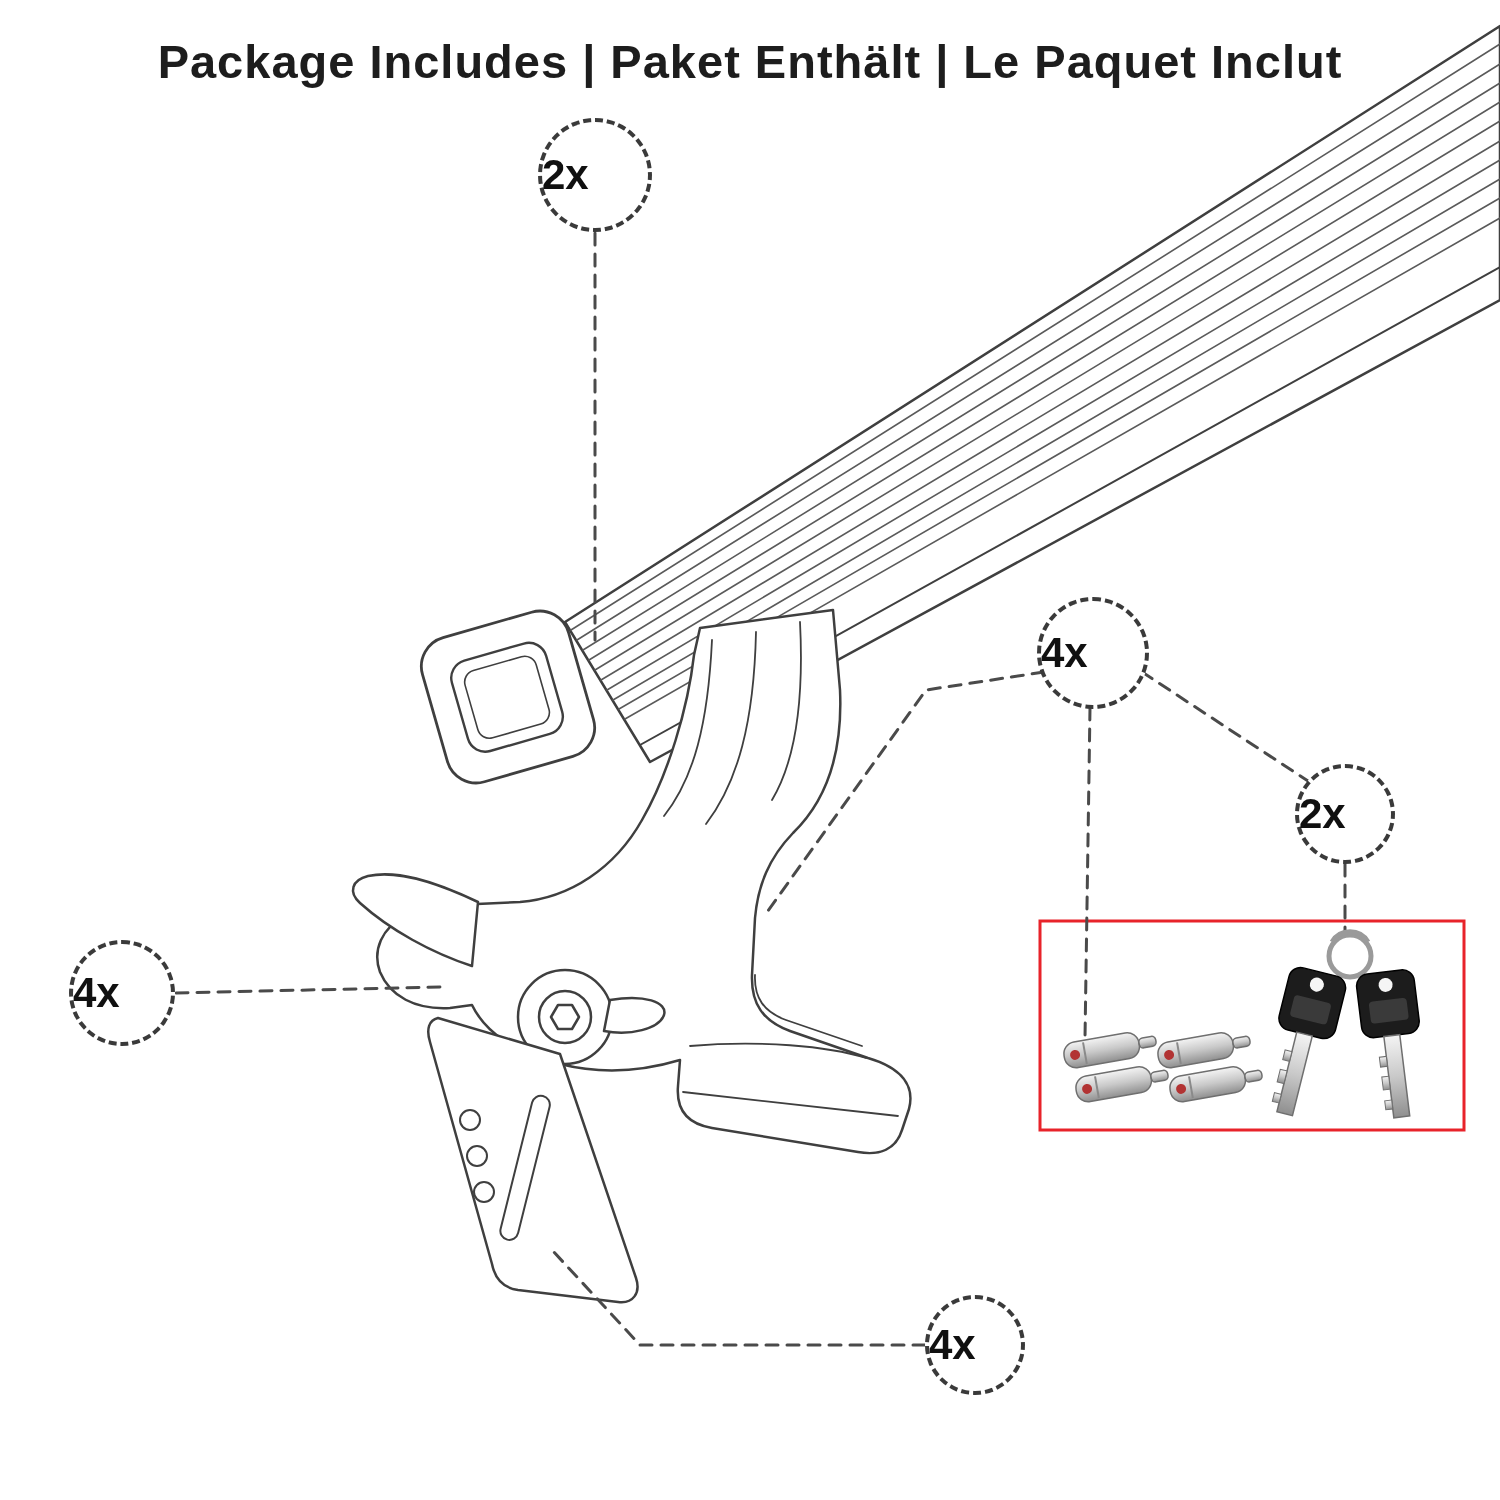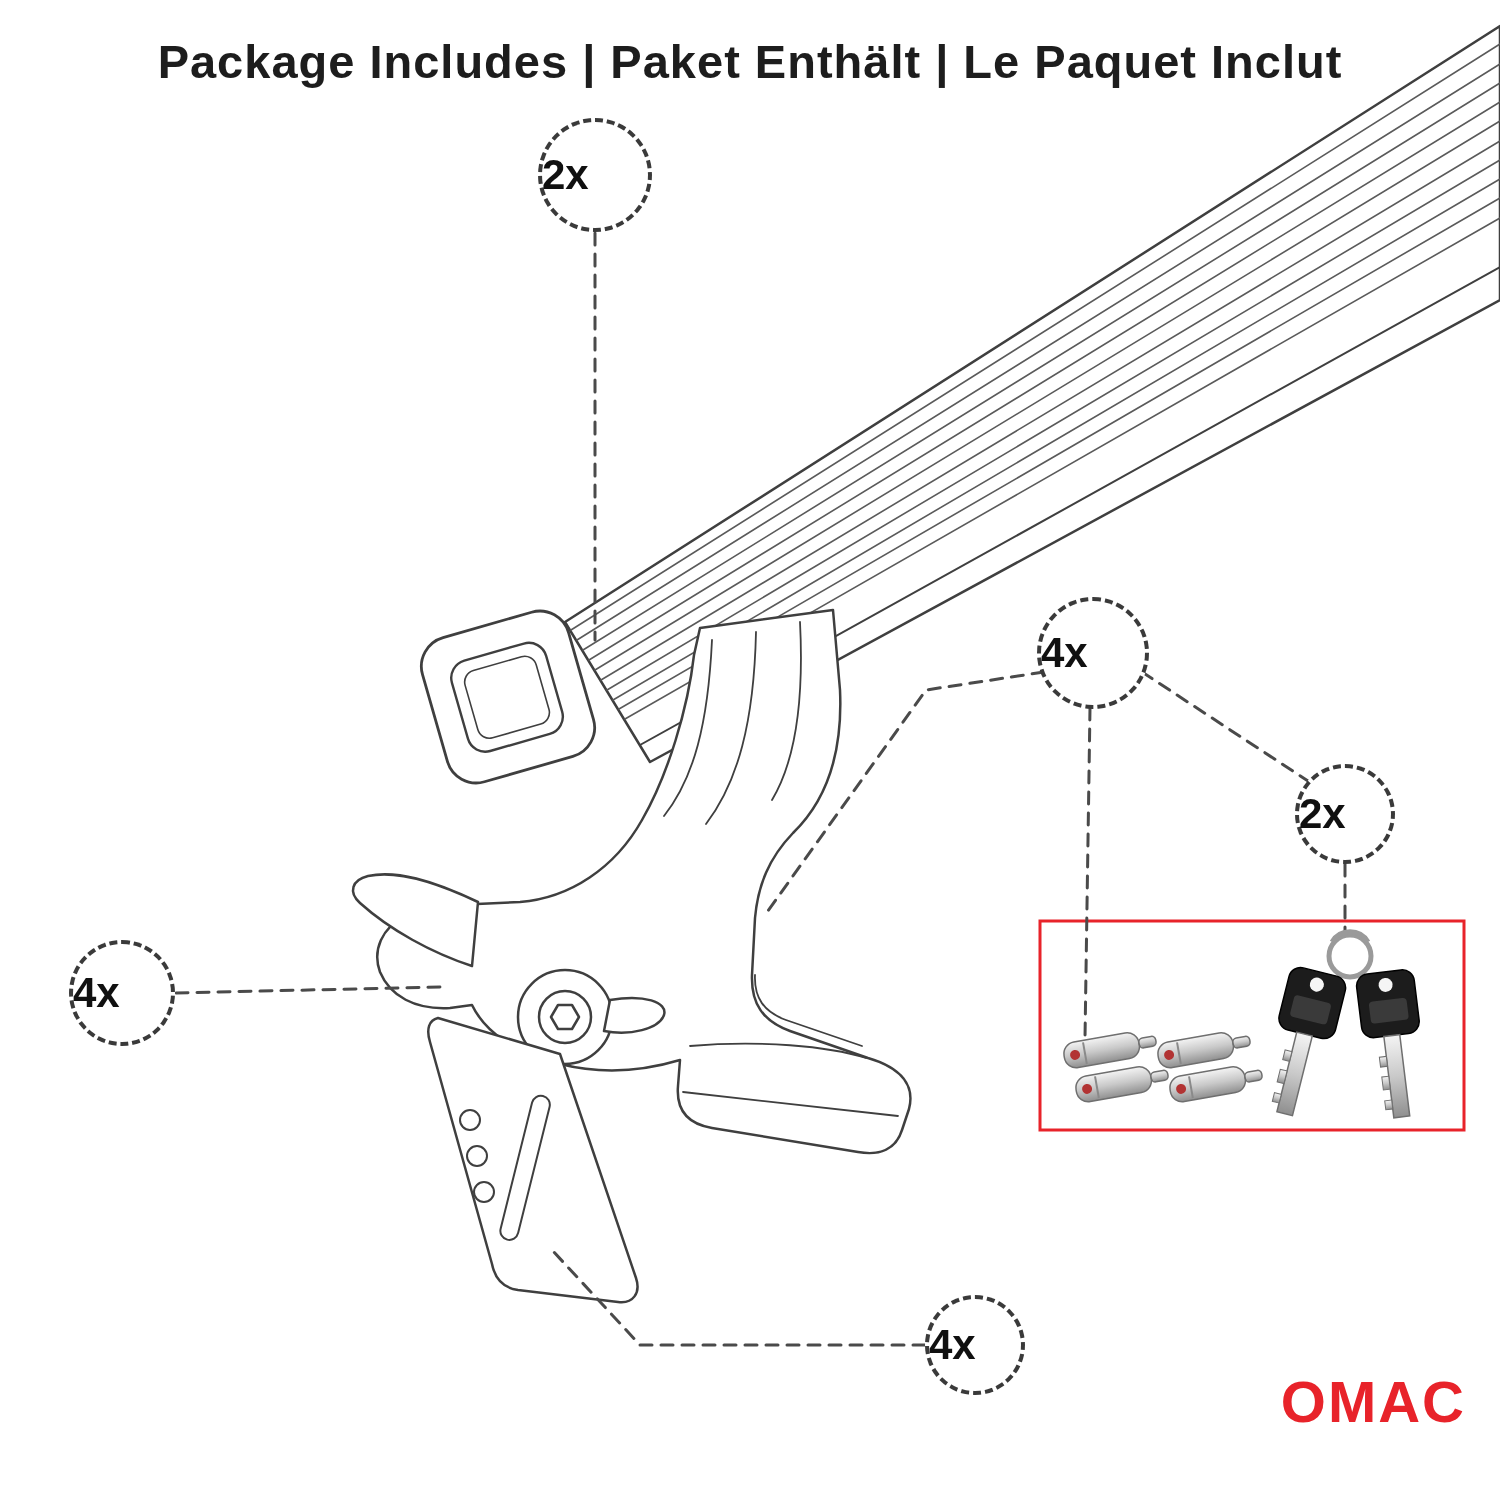--- a/index.html
+++ b/index.html
@@ -196,15 +196,14 @@
   </div>
 
   <div class="callout" style="left:1295px;top:764px;width:100px;height:100px;">
     <span>2x</span>
   </div>
 
   <div class="callout" style="left:925px;top:1295px;width:100px;height:100px;">
     <span>4x</span>
   </div>
 
-  <div class="logo">OMAC</div>
 
 </div>
 
 </body></html>

